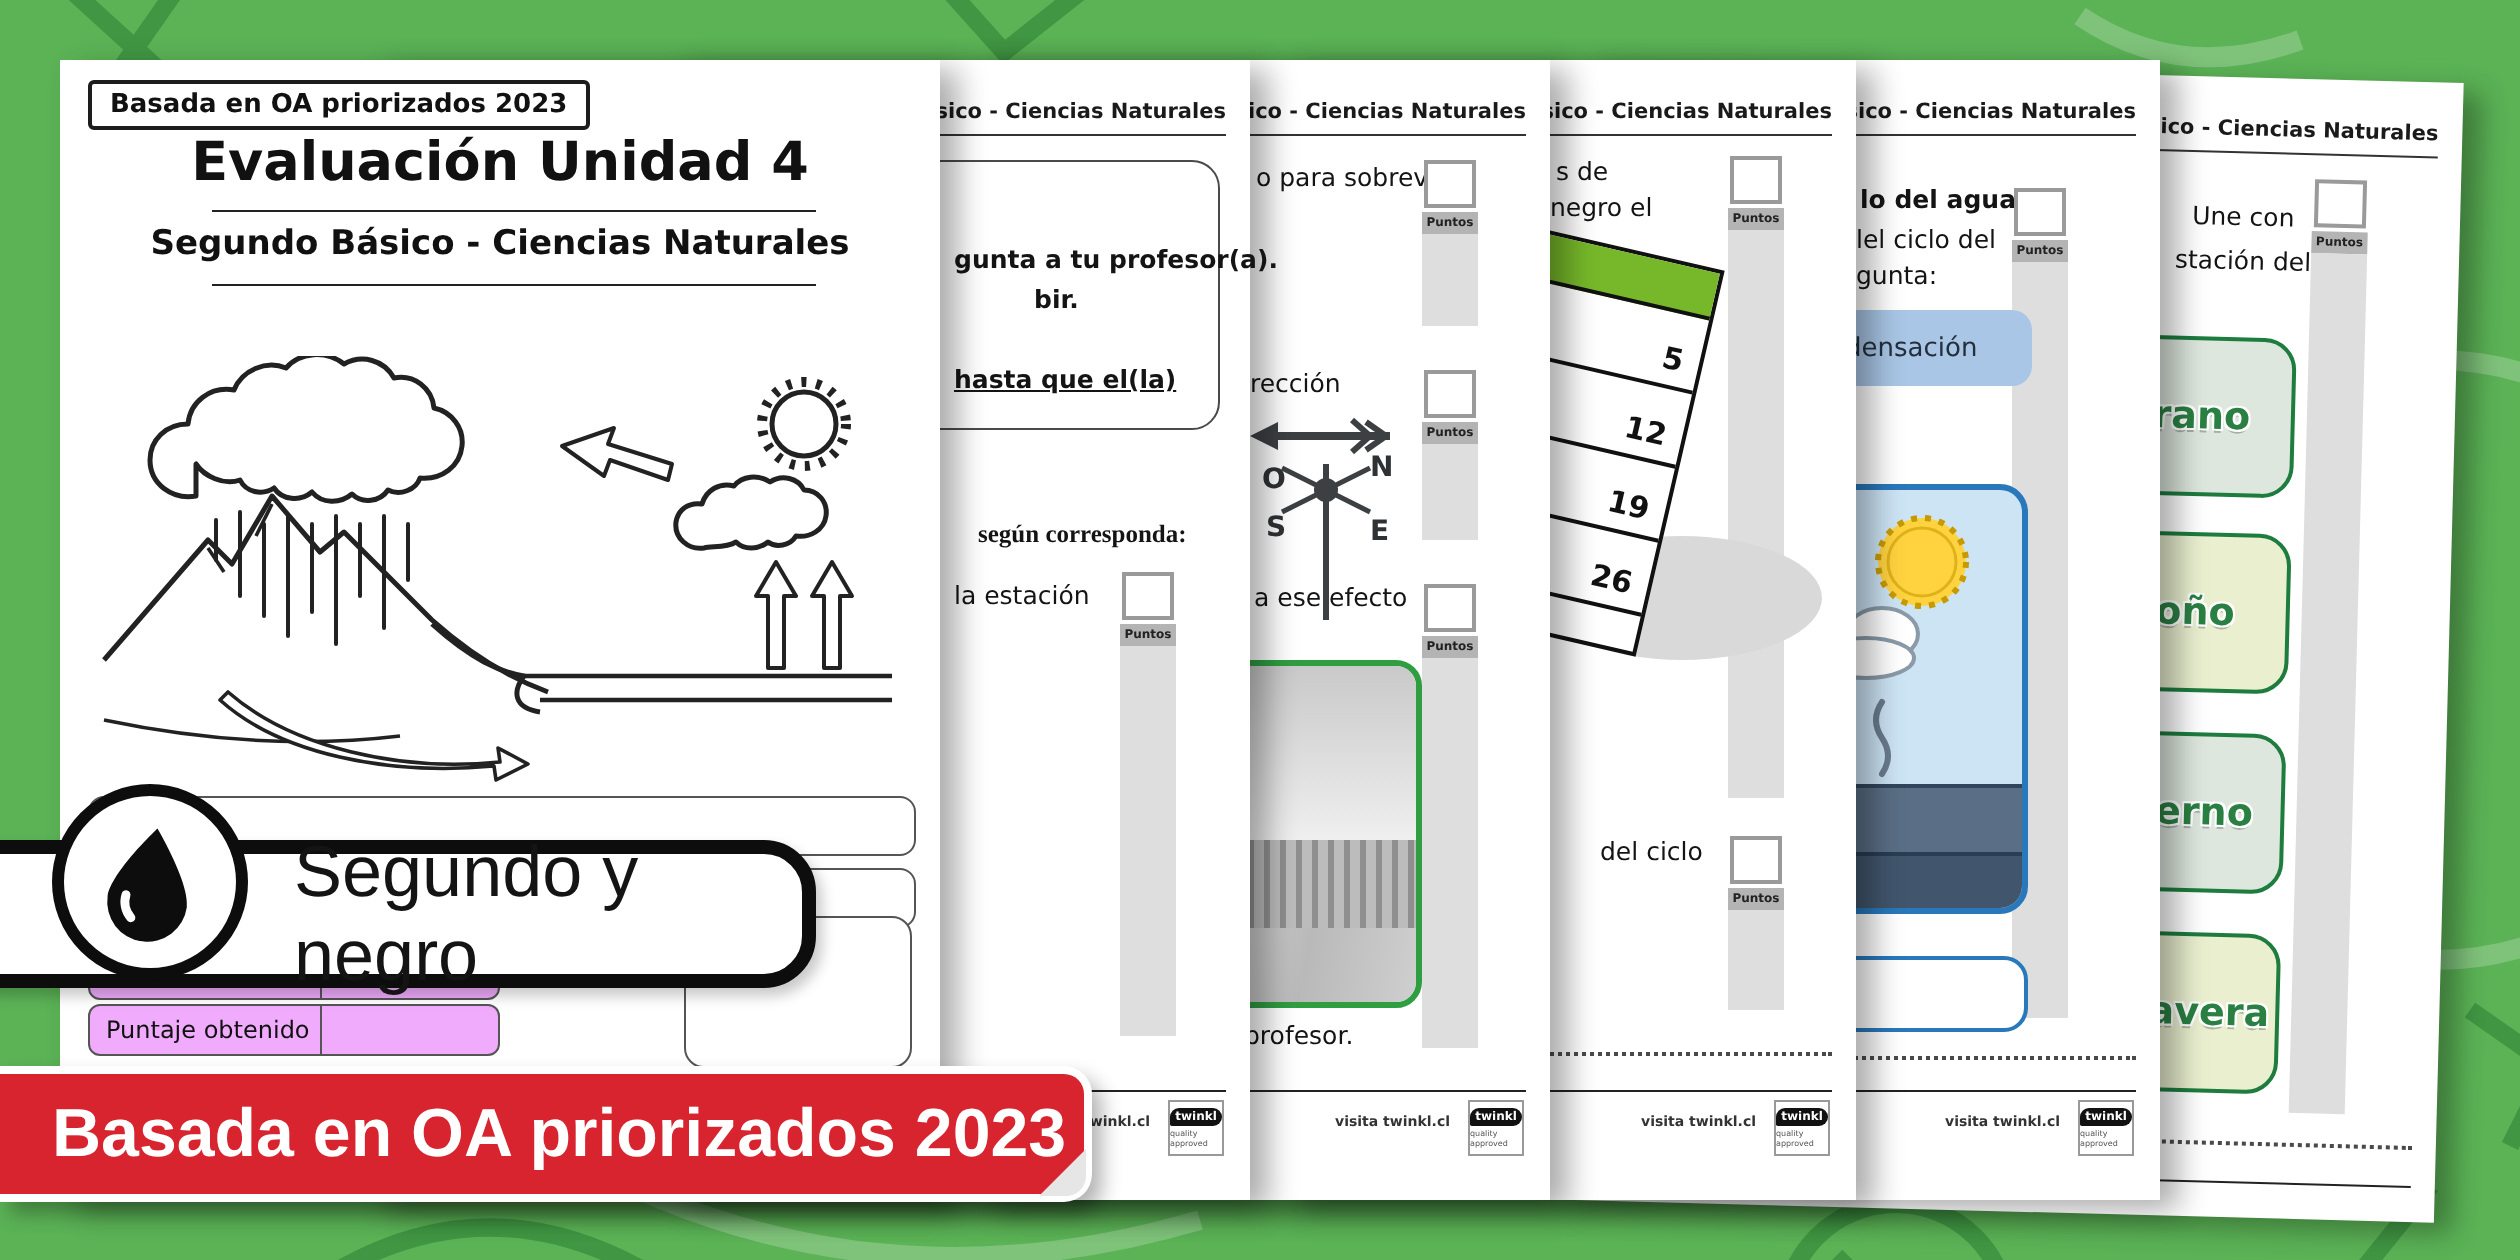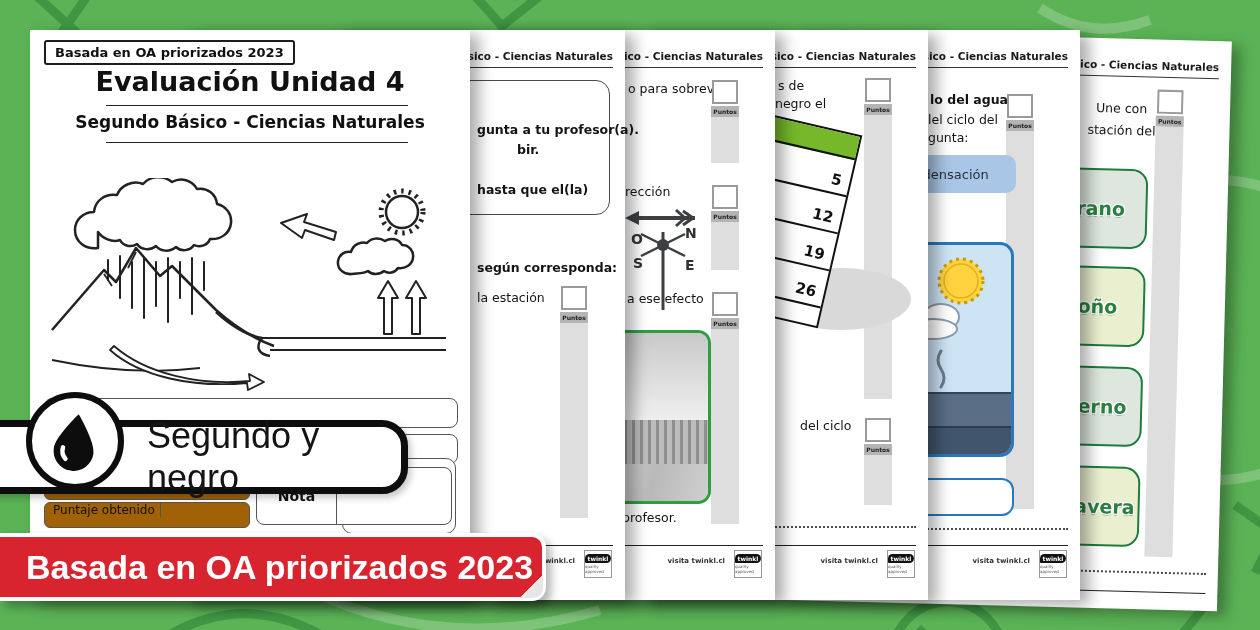--- a/index.html
+++ b/index.html
@@ -37,21 +37,21 @@
   .oa-box { position:absolute; left:14px; top:10px; border:2px solid #1d1d1d; border-radius:3px;
             padding:3px 9px; font-size:13px; font-weight:bold; color:#111; background:#fff; }
   .p1-title { position:absolute; top:36px; left:0; right:0; text-align:center;
               font-size:27px; font-weight:bold; color:#111; }
   .p1-hr { position:absolute; left:76px; right:62px; border-top:1.6px solid #222; }
   .p1-sub { position:absolute; top:82px; left:0; right:0; text-align:center;
             font-size:17px; font-weight:bold; color:#111; }
   .p1-topic { position:absolute; top:121px; left:0; right:0; text-align:center;
               font-size:15px; color:#1c1c1c; }
   .fieldrow { position:absolute; border:1.4px solid #555; border-radius:8px; background:#fff; }
-  .srow { position:absolute; border:1.4px solid #555; border-radius:6px; background:#a16207; display:flex;flex-direction:column; }
+  .srow { position:absolute; border:1.4px solid #555; border-radius:6px; background:#f0abfc; display:flex; }
   .srow .cell-label { width:116px; border-right:1.4px solid #555; font-size:12px; color:#111;
                       display:flex; align-items:center; padding-left:8px; }
   .srow .cell-val { flex:1; }
   .nota-extra { position:absolute; left:312px; top:428px; width:114px; height:76px;
                 border:1.4px solid #555; border-radius:10px; background:#fff; }
   .nota-box { position:absolute; left:226px; top:437px; width:196px; height:58px;
               border:1.4px solid #555; border-radius:8px; background:#fff; display:flex; }
   .nota-box .nlabel { width:80px; border-right:1.4px solid #555; display:flex; align-items:center;
                       justify-content:center; font-size:14px; font-weight:bold; color:#111; }
 
@@ -302,23 +302,23 @@
   </div>
 </div>
 
 <div class="page z50" style="left:185px;">
   <div class="ph">Segundo Básico - Ciencias Naturales</div>
 
   <div style="position:absolute; left:95px; top:50px; width:330px; height:135px;
               border:1.6px solid #4a4a4a; border-radius:14px;"></div>
   <div class="frag b" style="left:292px; top:92px;">gunta a tu profesor(a).</div>
   <div class="frag b" style="left:292px; top:112px;margin-left:40px;">bir.</div>
-  <div class="frag b" style="left:292px; top:152px;">hasta que el(la)</div>
-
-  <div class="frag b" style="left:292px; top:230px;">según corresponda:</div>
+  <div class="frag b" style="left:292px; top:152px;text-decoration:underline;">hasta que el(la)</div>
+
+  <div class="frag b" style="left:304px; top:230px;font-family:Liberation Serif, serif;">según corresponda:</div>
   <div class="frag" style="left:292px; top:260px;">la estación</div>
 
   <div class="puntos" style="right:37px; top:256px;">
     <div class="pbox"></div>
     <div class="plabel">Puntos</div>
     <div class="pstrip" style="height:195px;"></div>
   </div>
 
   <div class="pfoot-line"></div>
   <div class="pvisit">visita twinkl.cl</div>
@@ -366,24 +366,20 @@
       <path d="M334,156 V120 h-6 l10,-17 10,17 h-6 v36 Z"></path>
       <path d="M362,156 V120 h-6 l10,-17 10,17 h-6 v36 Z"></path>
       <path d="M64,168 C96,196 150,208 200,203 l-1,-7 15,8 -16,8 -1,-7 C144,210 90,199 60,172 Z" stroke-width="1.8"></path>
     </g>
   </svg>
 
   <div class="fieldrow" style="left:14px; right:12px; top:368px; height:30px;"></div>
   <div class="fieldrow" style="left:14px; right:12px; top:404px; height:30px;"></div>
 
   <div class="nota-extra"></div>
-  <div class="nota-box">
-    <div class="nlabel">Nota</div>
-    <div class="cell-val"></div>
-  </div>
 
   <div class="srow" style="left:14px; top:445px; width:206px; height:25px;">
     <div class="cell-label"></div>
       <div class="cell-val"></div>
   </div>
   <div class="srow" style="left:14px; top:472px; width:206px; height:26px;">
     <div class="cell-label">Puntaje obtenido</div>
     <div class="cell-val"></div>
   </div>
 </div>

